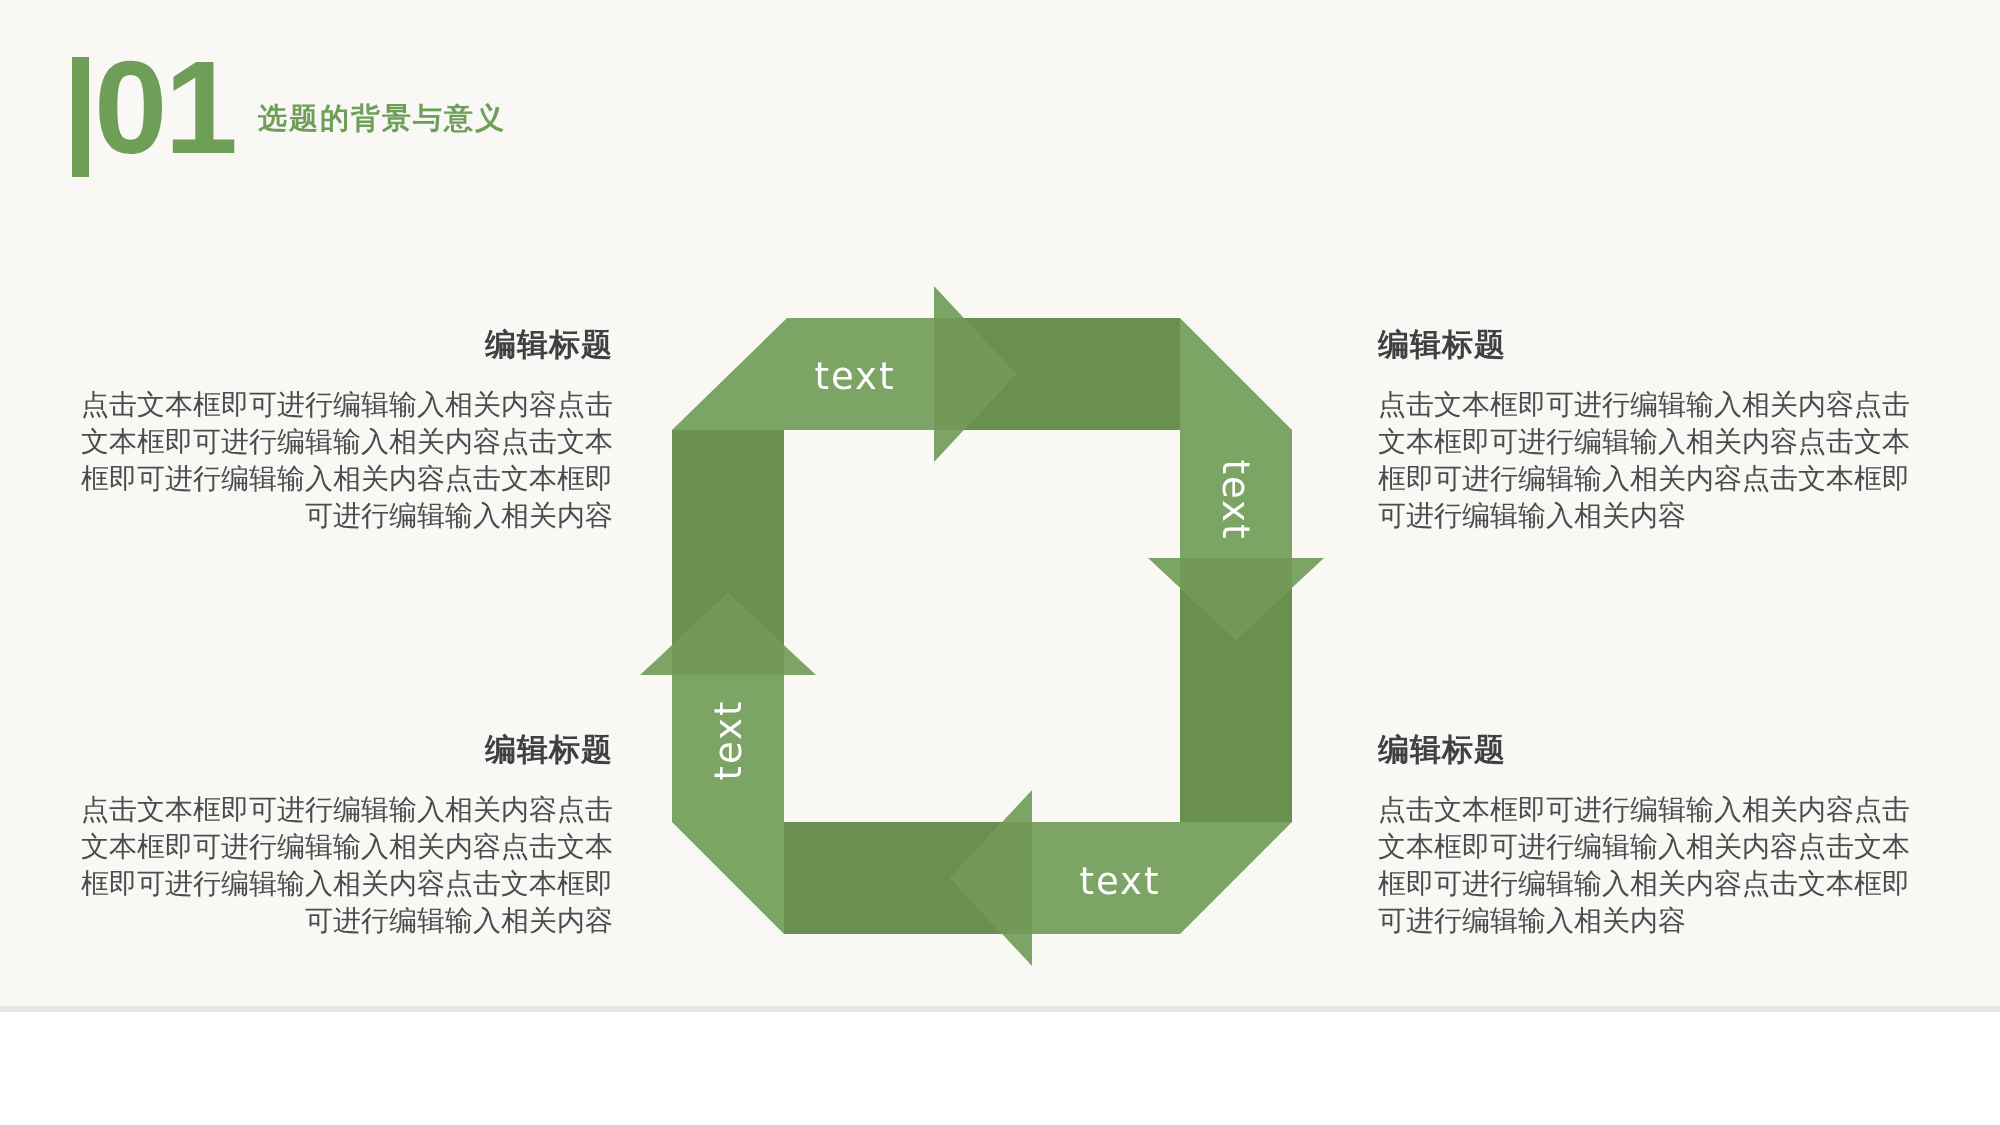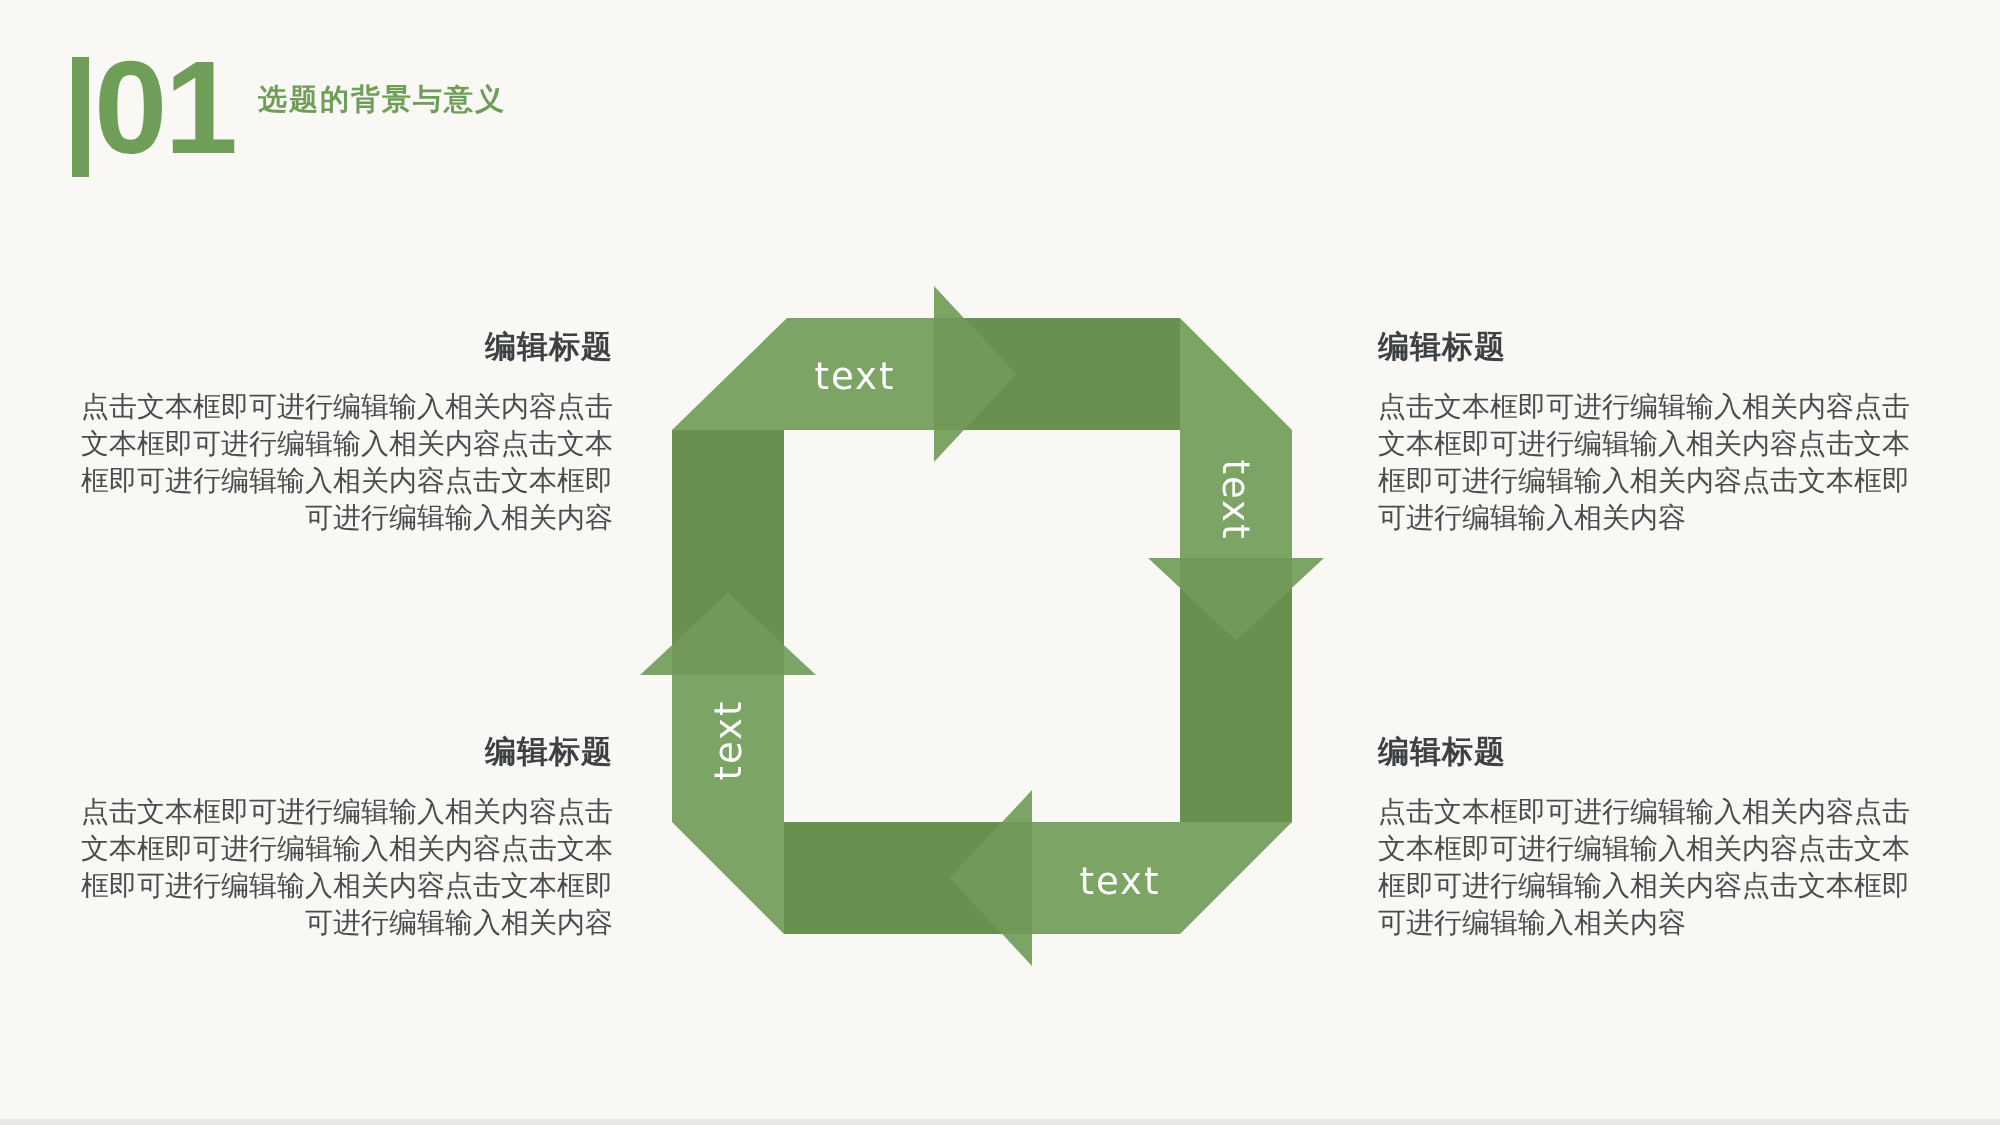--- a/index.html
+++ b/index.html
@@ -1,56 +1,56 @@
 <!DOCTYPE html>
 <html><head>
 <meta charset="utf-8">
 <style>
   html, body { margin: 0; padding: 0; }
   .slide {
     position: relative;
     width: 2000px;
-    height: 1125px;
+    height: 1012px;
     background: #f9f8f4;
     overflow: hidden;
     font-family: "Liberation Sans", "DejaVu Sans", sans-serif;
   }
   
   .header-bar {
     position: absolute;
     left: 72px; top: 57px;
     width: 17px; height: 120px;
     background: #6f9e59;
   }
   .header-number {
     position: absolute;
     left: 94px; top: 38px;
     font-size: 132px;
     font-weight: 800;
     letter-spacing: -3px;
     line-height: 139px;
     color: #6f9e59;
   }
-  .header-titles { position: absolute; left: 258px; top: 84px; font-family: Liberation Mono, monospace; }
+  .header-titles { position: absolute; left: 258px; top: 100px; }
   .header-title-zh {
     font-size: 29px;
     font-weight: 700;
     letter-spacing: 2px;
     line-height: 36px;
     color: #6f9e59;
   }
   .header-title-en {
     font-size: 26px;
     font-weight: 400;
     line-height: 30px;
     margin-top: 13px;
     color: #74a35e;
   }
   
-  .text-block { position: absolute; width: 540px; }
+  .text-block { position: absolute; width: 540px; font-family: Liberation Mono, monospace; }
   .text-block.tl { left: 73px;  top: 328px; text-align: right; }
   .text-block.tr { left: 1378px; top: 328px; text-align: left; }
   .text-block.bl { left: 73px;  top: 733px; text-align: right; }
   .text-block.br { left: 1378px; top: 733px; text-align: left; }
   .block-heading {
     font-size: 31px;
     font-weight: 600;
     line-height: 38px;
     letter-spacing: 1px;
     color: #3e4143;

